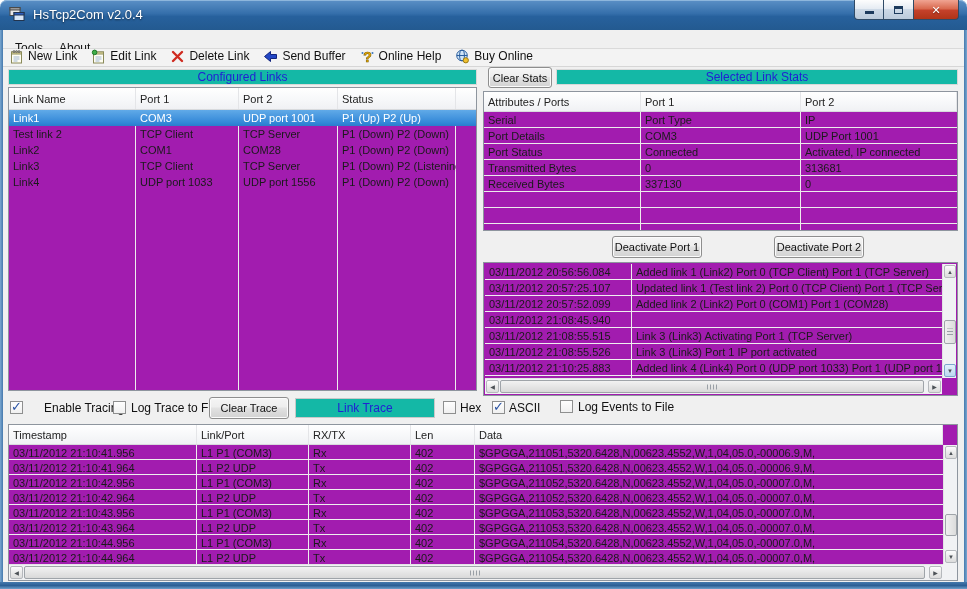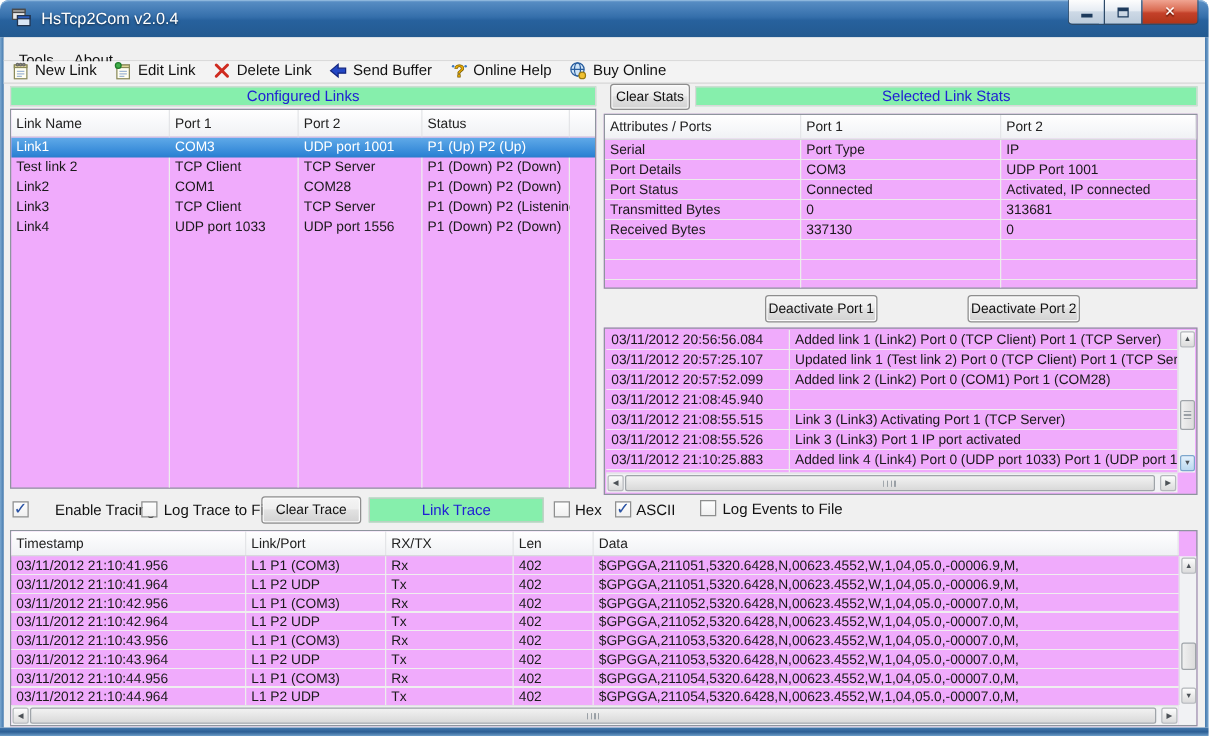--- a/index.html
+++ b/index.html
@@ -27,23 +27,23 @@
   .border-bottom{position:absolute;left:0;top:582px;width:967px;height:7px;background:linear-gradient(#4579ad,#2c5f95 50%,#6fa0cb);}
   .client-bg{position:absolute;left:3px;top:30px;width:961px;height:552px;background:#f0f0f0;}
   
   .menubar{position:absolute;left:3px;top:30px;width:961px;height:19px;background:#f0f0f0;border-bottom:1px solid #dadada;display:flex;align-items:center;font-size:12px;color:#111;}
   .menu-item{padding:12px 8px;height:19px;line-height:19px;}
   .menubar .menu-item:first-child{margin-left:4px;}
   .toolbar{position:absolute;left:3px;top:49px;width:961px;height:18px;background:#f3f3f3;border-bottom:1px solid #d6d6d6;display:flex;align-items:center;padding-left:6px;font-size:12px;color:#111;}
   .tool-item{display:flex;align-items:flex-start;margin-right:14px;height:18px;}
   .tool-item svg{margin-right:4px;}
   
-  .group-header{position:absolute;background:#86efac;border:1px solid #d8d8d8;color:#2121d3;font-size:12px;text-align:center;}
-  
-  .lv{position:absolute;background:#f0abfc;border:1px solid #8e959e;}
+  .group-header{position:absolute;background:#14b8a6;border:1px solid #d8d8d8;color:#2121d3;font-size:12px;text-align:center;}
+  
+  .lv{position:absolute;background:#a21caf;border:1px solid #8e959e;}
   .lv-header{position:absolute;left:0;top:0;right:0;display:flex;background:linear-gradient(#ffffff,#f6f7f9 60%,#f0f1f4);border-bottom:1px solid #d8dadd;}
   .lv-hcell{height:100%;padding:0 4px;border-right:1px solid #e4e5e8;white-space:nowrap;overflow:hidden;color:#222;display:flex;align-items:center;}
   .lv-rows{position:absolute;left:0;right:0;bottom:0;overflow:hidden;}
   .lv-row{display:flex;align-items:center;}
   .lv-cell{height:100%;padding:0 4px;white-space:nowrap;overflow:hidden;display:flex;align-items:center;}
   .lv-row.selected{background:linear-gradient(#60aae8,#3085d6 85%,#2b7ccb);color:#fff;}
   
   .links-lv{left:8px;top:87px;width:469px;height:304px;}
   .links-lv .lv-header{height:22px;}
   .links-lv .lv-rows{top:22px;background-image:linear-gradient(#ededed,#ededed),linear-gradient(#ededed,#ededed),linear-gradient(#ededed,#ededed),linear-gradient(#ededed,#ededed);background-size:1px 100%;background-repeat:no-repeat;background-position:126px 0,229px 0,328px 0,446px 0;}

